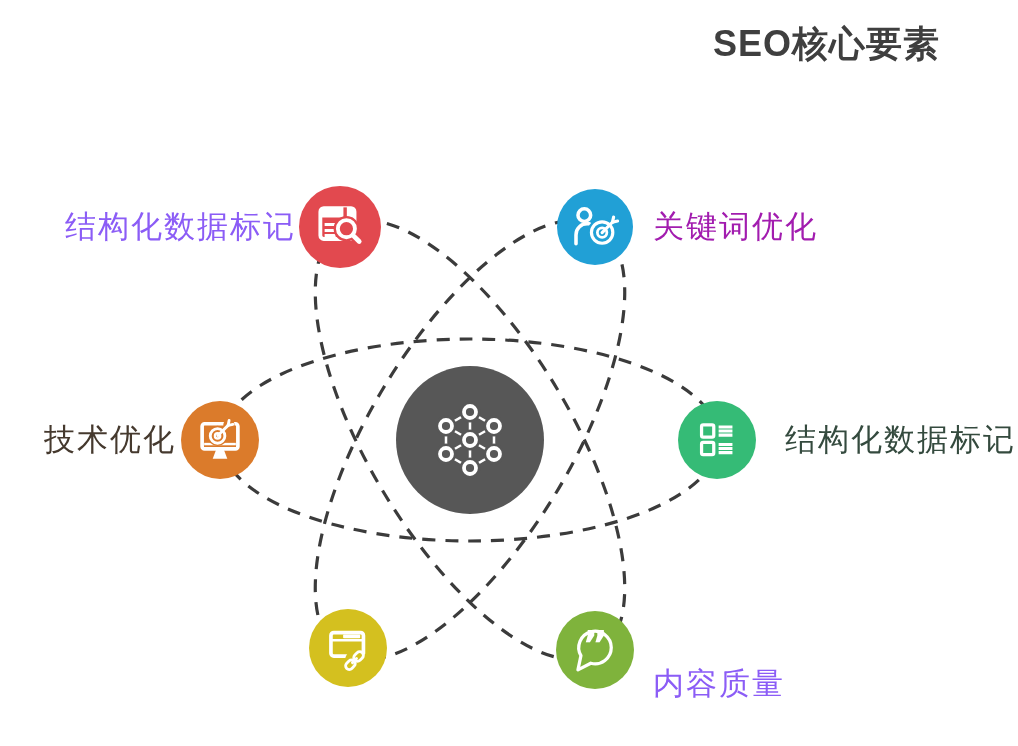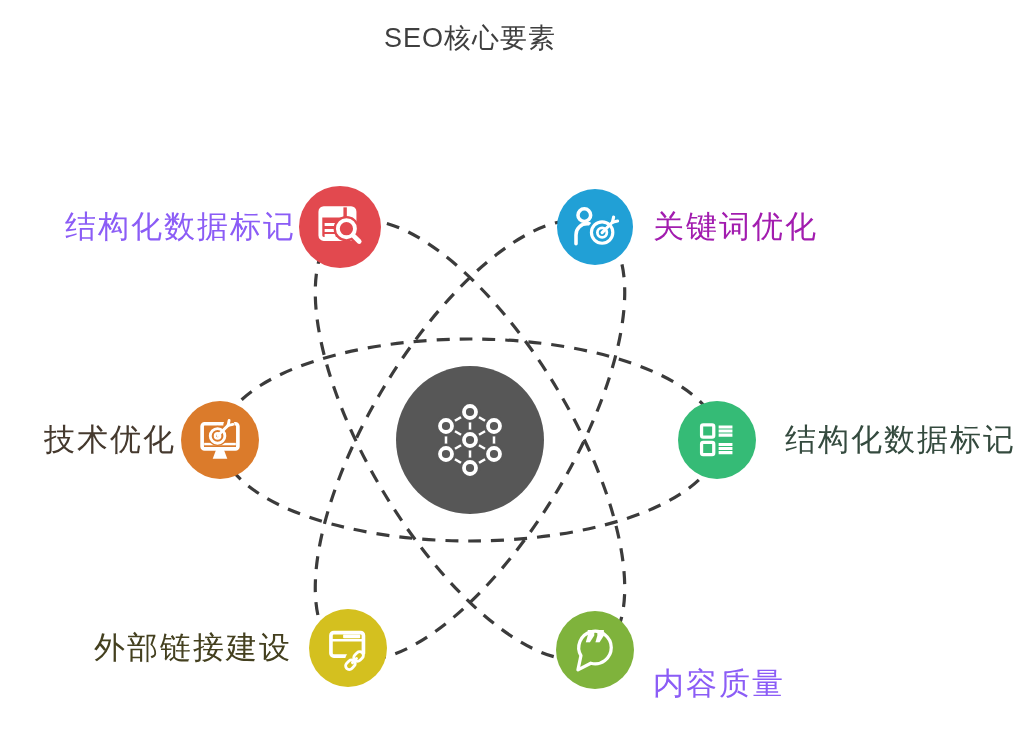--- a/index.html
+++ b/index.html
@@ -5,22 +5,22 @@
   html,body{margin:0;padding:0;background:#ffffff;}
   .canvas{
     position:relative;
     width:1018px;height:746px;
     background:#ffffff;
     font-family:"Liberation Sans","DejaVu Sans",sans-serif;
     overflow:hidden;
   }
   .title{
     position:absolute;left:0;top:20px;width:940px;
-    text-align:center;
-    font-size:27px;font-weight:400;letter-spacing:1px;
+    text-align:right;
+    font-size:36px;font-weight:700;letter-spacing:1px;
     color:#3F3F3F;
   }
   .orbits{position:absolute;left:0;top:0;}
   .orbit{fill:none;stroke-width:3.2;stroke-dasharray:13 10;}
   .node{position:absolute;}
   .node svg{display:block;width:100%;height:100%;}
   .label{
     position:absolute;display:flex;align-items:center;
     font-size:31px;letter-spacing:2px;font-weight:400;
     white-space:nowrap;
@@ -144,21 +144,20 @@
       <path class="w" d="M27,38.5 H67" stroke-width="3"></path>
       <rect x="42" y="31.5" width="21" height="4.5" rx="1" fill="#ffffff"></rect>
       <circle cx="57.5" cy="63" r="13" fill="#D4C01F"></circle>
       <g class="w" stroke-width="3.5">
         <rect x="44.5" y="64" width="13" height="9" rx="4.5" transform="rotate(-45 51 68.5)"></rect>
         <rect x="54.5" y="54" width="13" height="9" rx="4.5" transform="rotate(-45 61 58.5)"></rect>
         <path d="M53.5,66 L58.5,61" stroke-linecap="round"></path>
       </g>
     </svg>
   </div>
-  <div class="label right" style="left: 56px; top: 609px; width: 236px; height: 78px; color: rgb(68, 64, 31);">外部链接建设</div>
 
   <div class="node" style="left:556px;top:611px;width:78px;height:78px;">
     <svg viewBox="0 0 96 96">
       <circle cx="48" cy="48" r="48" fill="#7FB33C"></circle>
       <path class="w" d="M30.7,55 L27,72.5 L42.8,64.3 A20,20 0 1 0 30.7,55 Z" stroke-width="4" stroke-linejoin="round"></path>
       <text x="48" y="59" text-anchor="middle" font-size="48" font-weight="bold" fill="#ffffff" font-family="'DejaVu Sans',sans-serif">”</text>
     </svg>
   </div>
   <div class="label" style="left: 653px; top: 645px; width: 220px; height: 78px; color: #8b5cf6;">内容质量</div>
 

